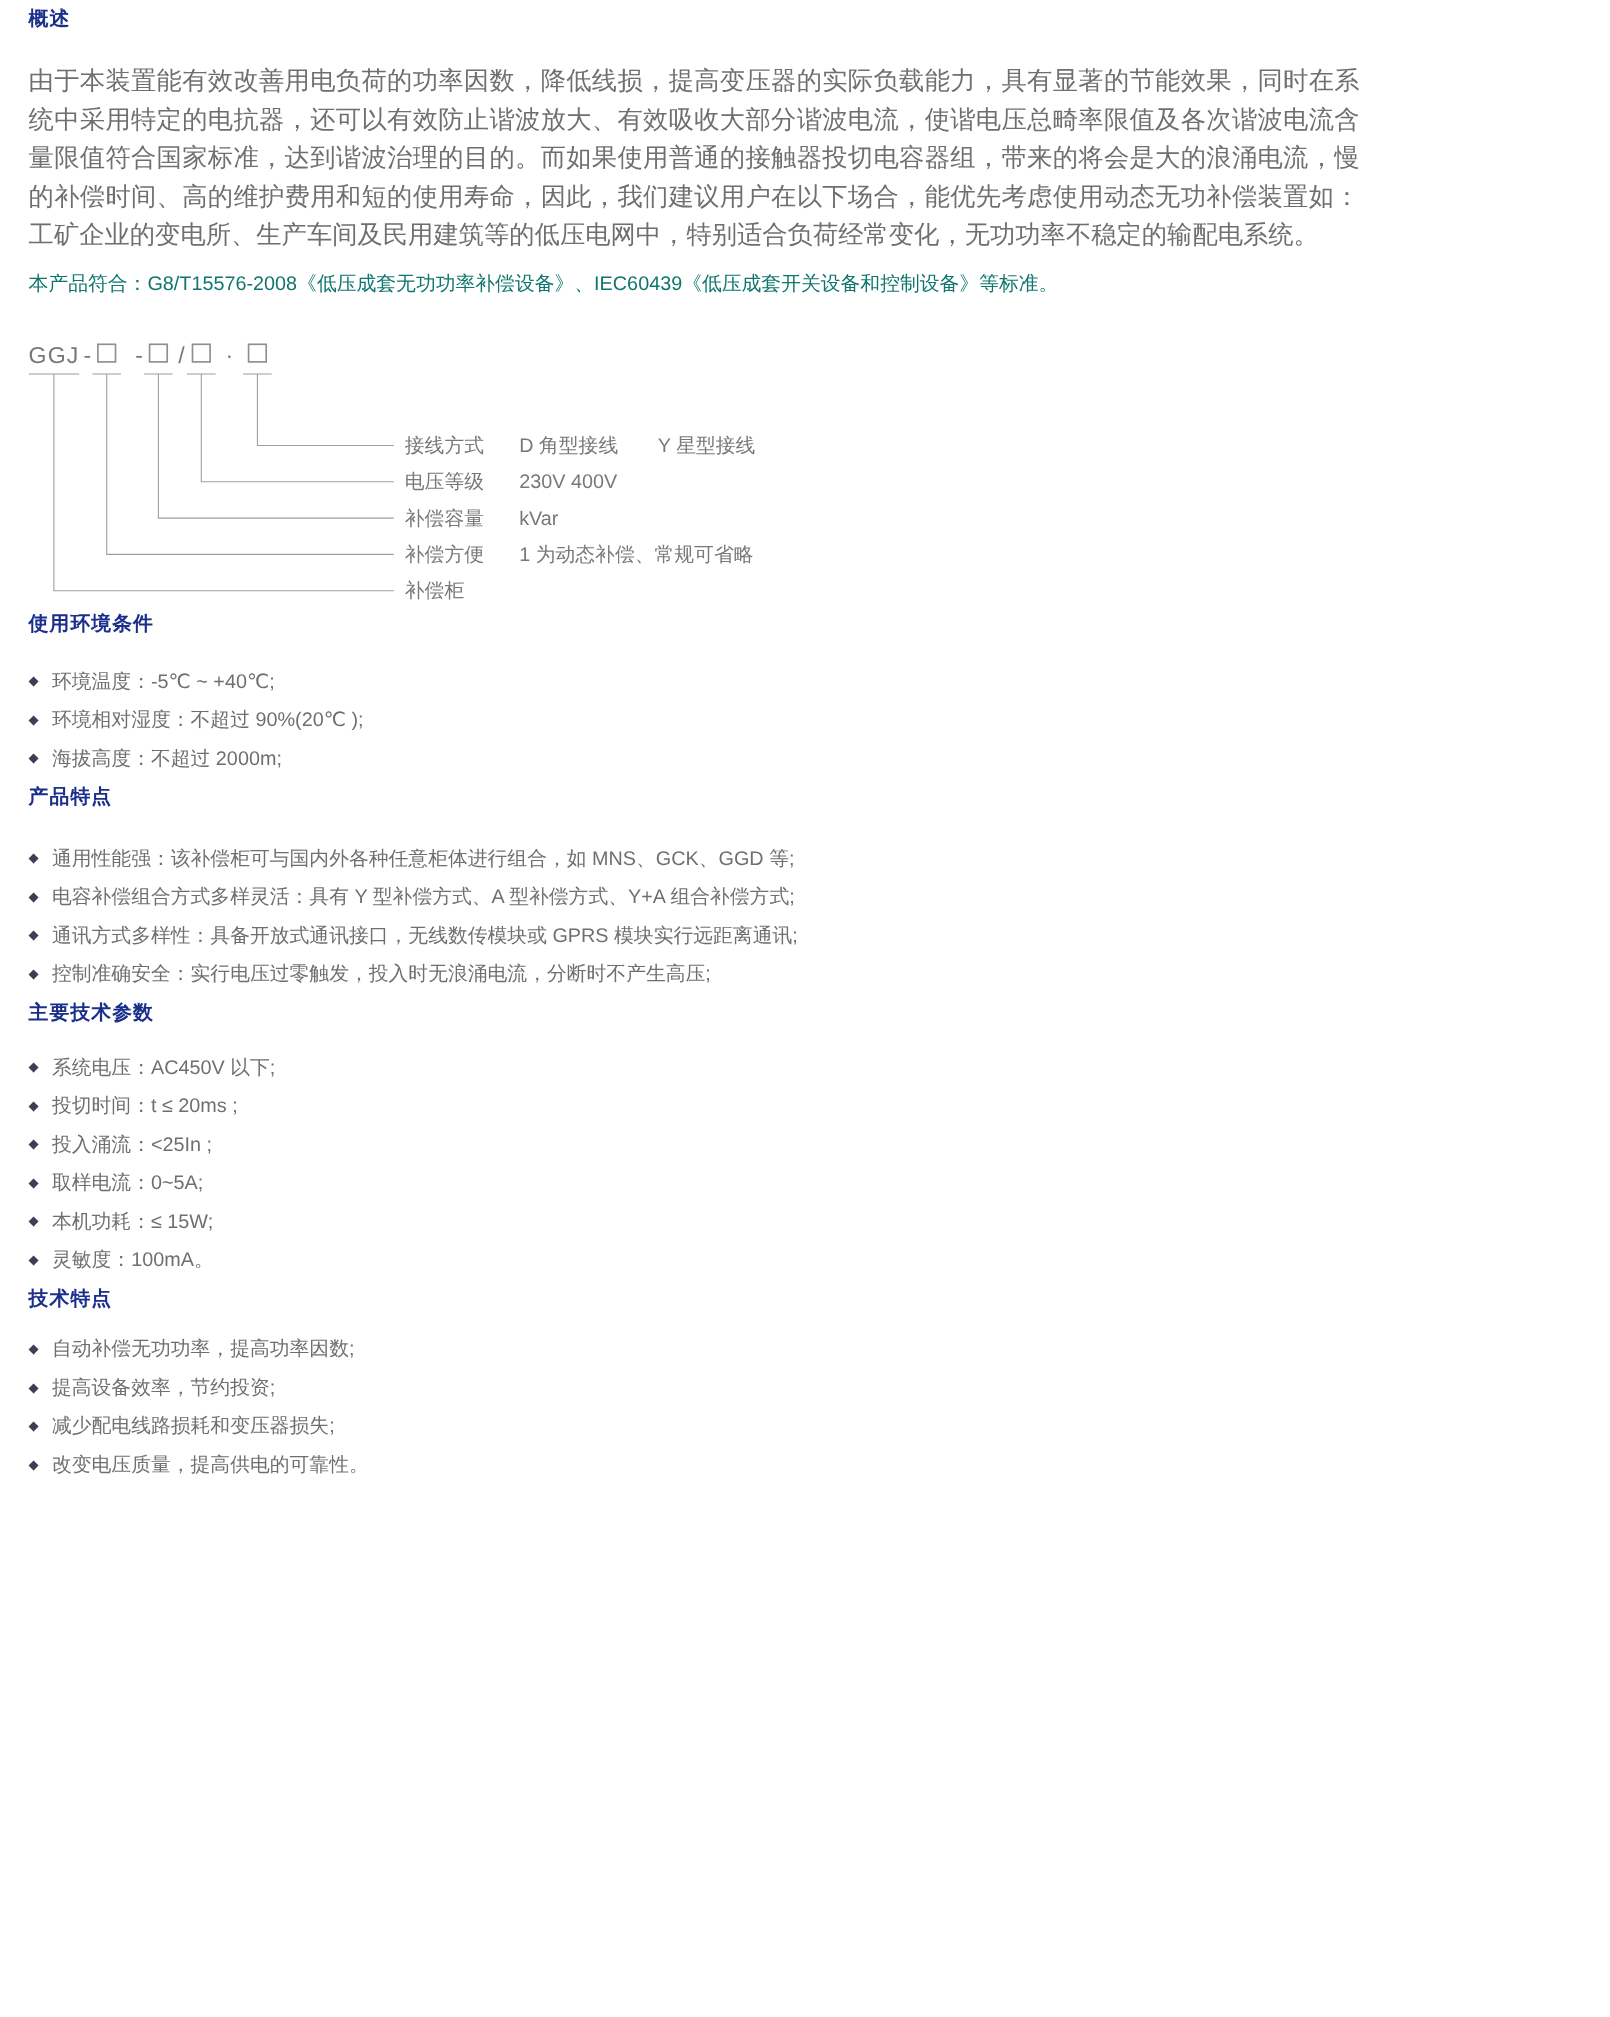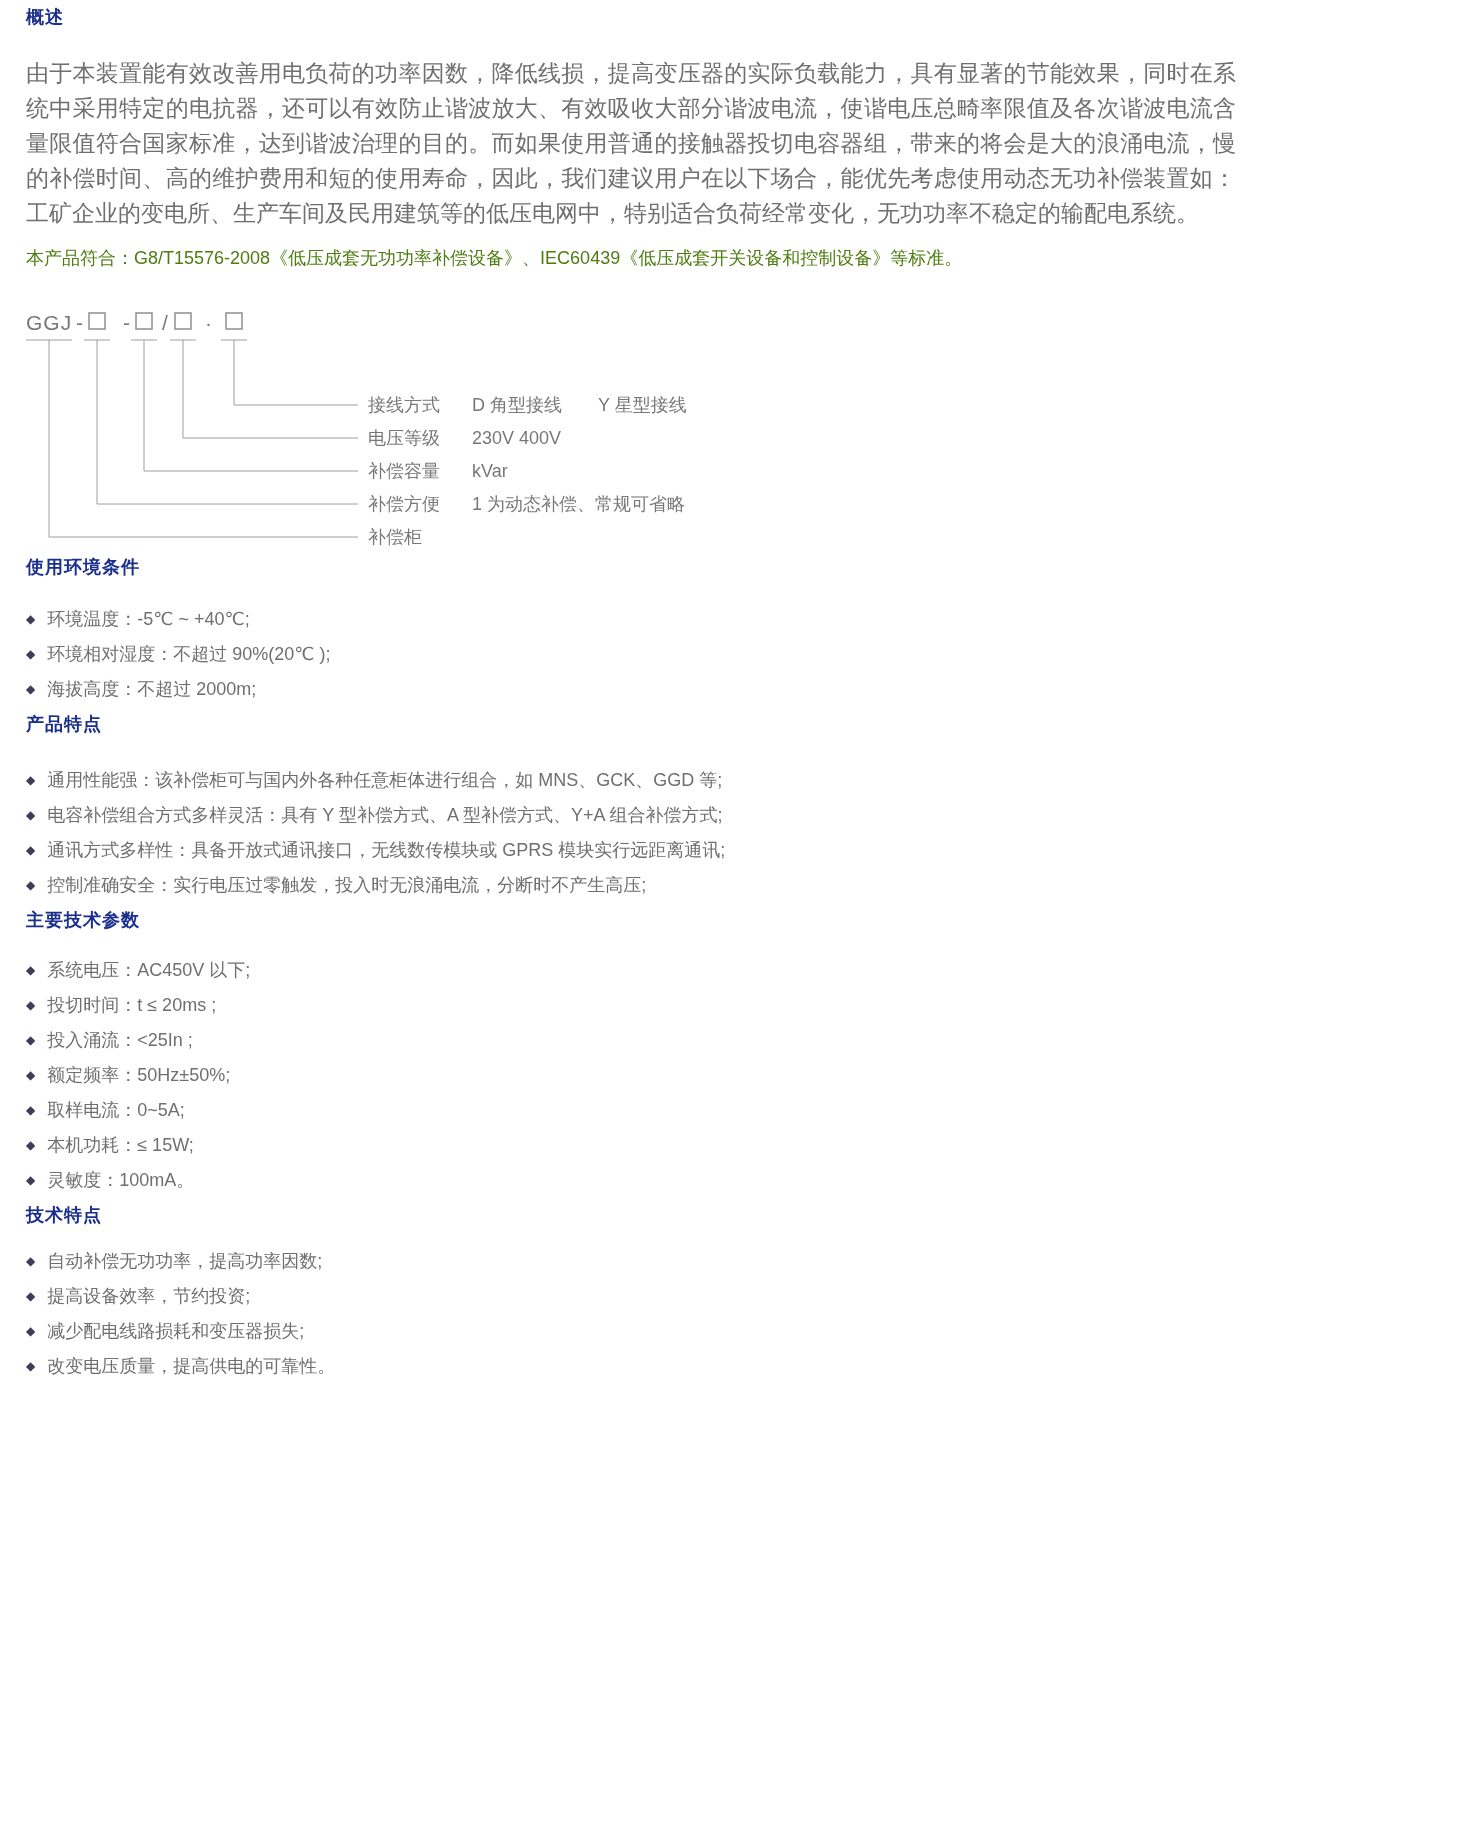--- a/index.html
+++ b/index.html
@@ -35,21 +35,21 @@
     font-size: 23px;
     line-height: 35px;
     color: #6f6f6f;
     text-align: justify;
     width: 1210px;
   }
   p.standards {
     margin: 10px 0 0 0;
     font-size: 18px;
     line-height: 35px;
-    color: #4d7c0f;
+    color: #0f766e;
   }
   svg.model-diagram {
     display: block;
     margin-top: 24px;
   }
   svg.model-diagram text {
     font-family: "Liberation Sans", "DejaVu Sans", sans-serif;
     fill: #787878;
   }
   svg.model-diagram .code-txt  { font-size: 21px; letter-spacing: 1px; }
@@ -149,21 +149,20 @@
     <li><span class="bullet">◆</span><span>电容补偿组合方式多样灵活：具有 Y 型补偿方式、A 型补偿方式、Y+A 组合补偿方式;</span></li>
     <li><span class="bullet">◆</span><span>通讯方式多样性：具备开放式通讯接口，无线数传模块或 GPRS 模块实行远距离通讯;</span></li>
     <li><span class="bullet">◆</span><span>控制准确安全：实行电压过零触发，投入时无浪涌电流，分断时不产生高压;</span></li>
   </ul>
 
   <h2 class="sec-title mt-params">主要技术参数</h2>
   <ul class="bullet-list mt-list-params">
     <li><span class="bullet">◆</span><span>系统电压：AC450V 以下;</span></li>
     <li><span class="bullet">◆</span><span>投切时间：t ≤ 20ms ;</span></li>
     <li><span class="bullet">◆</span><span>投入涌流：&lt;25In ;</span></li>
-    <li><span class="bullet">◆</span><span>额定频率：50Hz±50%;</span></li>
     <li><span class="bullet">◆</span><span>取样电流：0~5A;</span></li>
     <li><span class="bullet">◆</span><span>本机功耗：≤ 15W;</span></li>
     <li><span class="bullet">◆</span><span>灵敏度：100mA。</span></li>
   </ul>
 
   <h2 class="sec-title mt-tech">技术特点</h2>
   <ul class="bullet-list mt-list-tech">
     <li><span class="bullet">◆</span><span>自动补偿无功功率，提高功率因数;</span></li>
     <li><span class="bullet">◆</span><span>提高设备效率，节约投资;</span></li>
     <li><span class="bullet">◆</span><span>减少配电线路损耗和变压器损失;</span></li>

